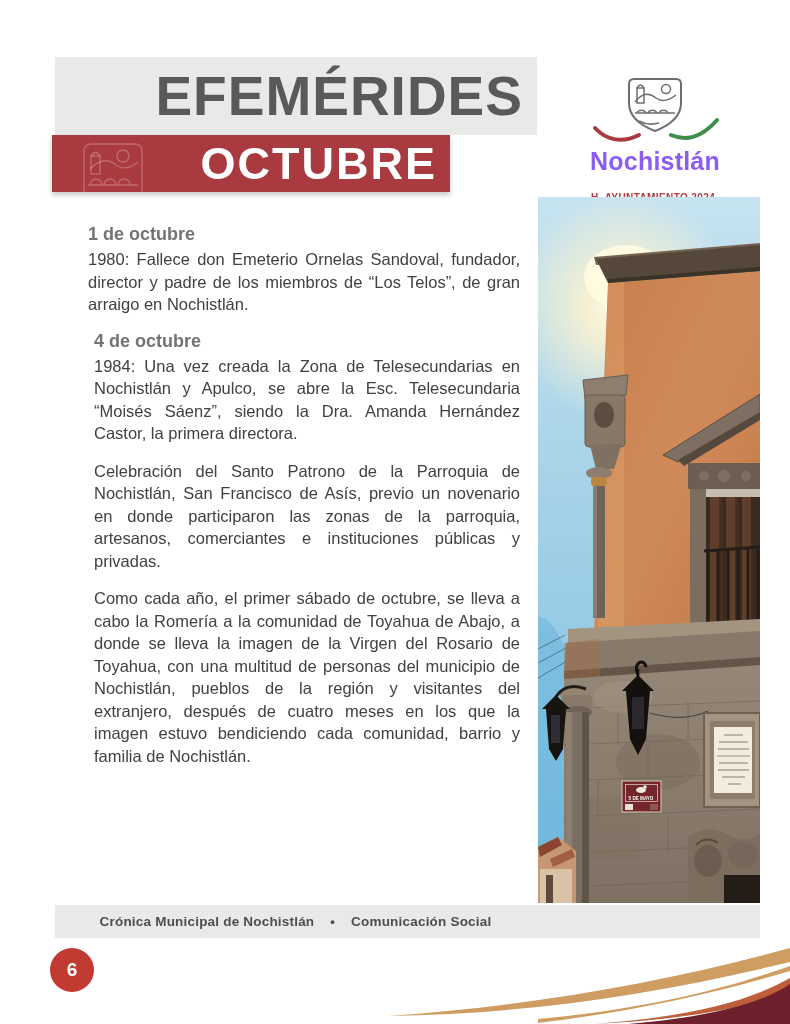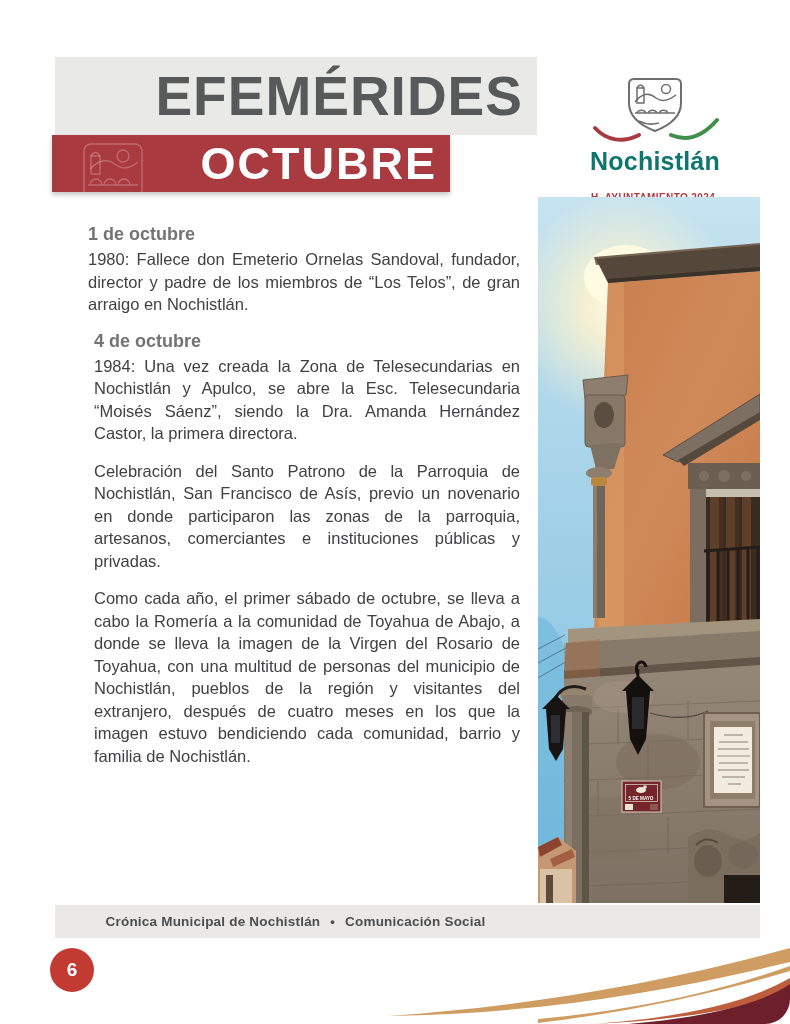--- a/index.html
+++ b/index.html
@@ -1,46 +1,46 @@
 <!DOCTYPE html>
 <html><head>
 <meta charset="utf-8">
 <style>
   html,body{margin:0;padding:0;background:#ffffff;}
   .page{position:relative;width:790px;height:1024px;margin:0 auto;background:#ffffff;overflow:hidden;
-        font-family:"Liberation Sans", sans-serif;border-radius:25px;}
+        font-family:"Liberation Sans", sans-serif;}
 
   
   .band-gray{position:absolute;left:55px;top:57px;width:482px;height:78px;background:#e9e9e7;
              display:flex;align-items:center;justify-content:flex-end;padding-right:14px;box-sizing:border-box;}
   .band-gray .title{font-size:55px;font-weight:800;letter-spacing:1px;color:#58595b;line-height:1;}
   .band-red{position:absolute;left:52px;top:135px;width:398px;height:57px;background:#a93a3f;
             display:flex;align-items:center;justify-content:flex-end;padding-right:13px;box-sizing:border-box;
             box-shadow:0 3px 5px rgba(0,0,0,.22);overflow:hidden;}
   .band-red .subtitle{font-size:45px;font-weight:800;letter-spacing:2px;color:#ffffff;line-height:1;}
   .crest-watermark{position:absolute;left:28px;top:6px;opacity:.9;}
 
   
   .logo-block{position:absolute;left:580px;top:76px;width:150px;text-align:center;}
-  .logo-name{font-size:25px;font-weight:800;color:#0f766e;line-height:1.05;margin-top:-2px;letter-spacing:.2px;}
+  .logo-name{font-size:25px;font-weight:800;color:#8b5cf6;line-height:1.05;margin-top:-2px;letter-spacing:.2px;}
   .logo-admin{font-size:10px;font-weight:700;color:#b03a3e;letter-spacing:.4px;margin-top:18px;}
 
   
   .article{position:absolute;left:88px;top:224px;width:432px;color:#414042;}
   .article h3{font-size:18px;font-weight:800;color:#737373;margin:0 0 3px 0;}
   .article p{font-size:16.5px;line-height:22.5px;text-align:justify;margin:0 0 15px 0;}
   .article .entry + .entry{margin-top:2px;margin-left:6px;}
 
   
   .photo{position:absolute;left:538px;top:197px;width:222px;height:706px;overflow:hidden;}
 
   
   .footer-bar{position:absolute;left:55px;top:905px;width:705px;height:33px;background:#eae9e7;
               display:flex;align-items:center;justify-content:center;}
-  .footer-inner{position:relative;left:-112px;display:flex;align-items:center;gap:10px;
+  .footer-inner{position:relative;left:-112px;display:flex;align-items:center;gap:16px;
                 font-size:13.5px;font-weight:700;color:#4d4e50;letter-spacing:.2px;}
   .footer-inner .dot{font-size:13px;}
 
   .page-circle{position:absolute;left:50px;top:948px;width:44px;height:44px;border-radius:50%;
                background:#c23b33;display:flex;align-items:center;justify-content:center;}
   .page-circle span{color:#ffffff;font-size:19px;font-weight:800;}
 
   .ribbons{position:absolute;left:388px;top:940px;width:402px;height:84px;}
 </style>
 </head>

